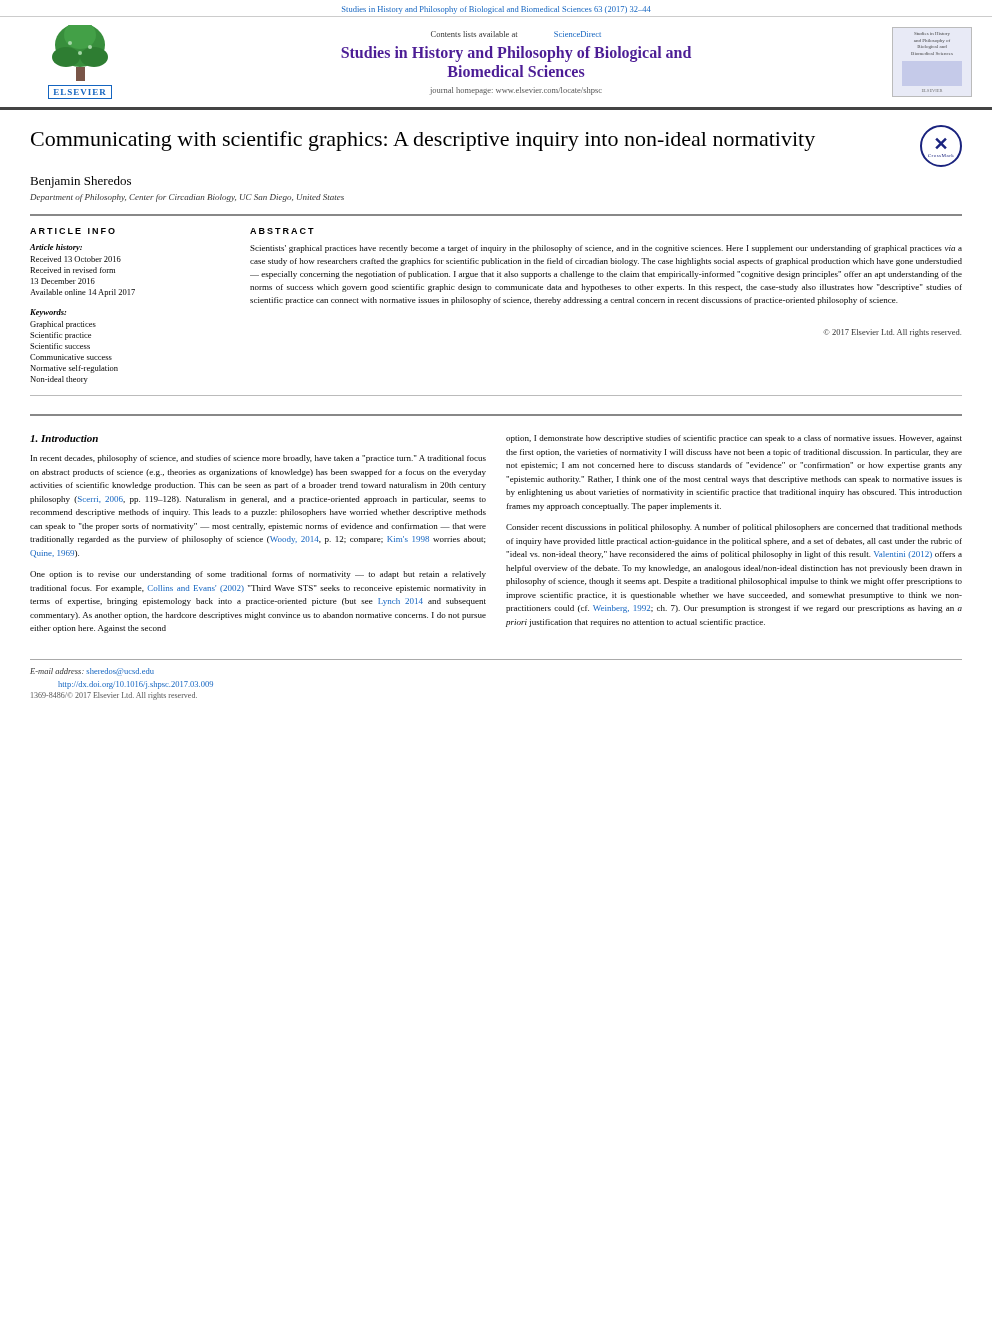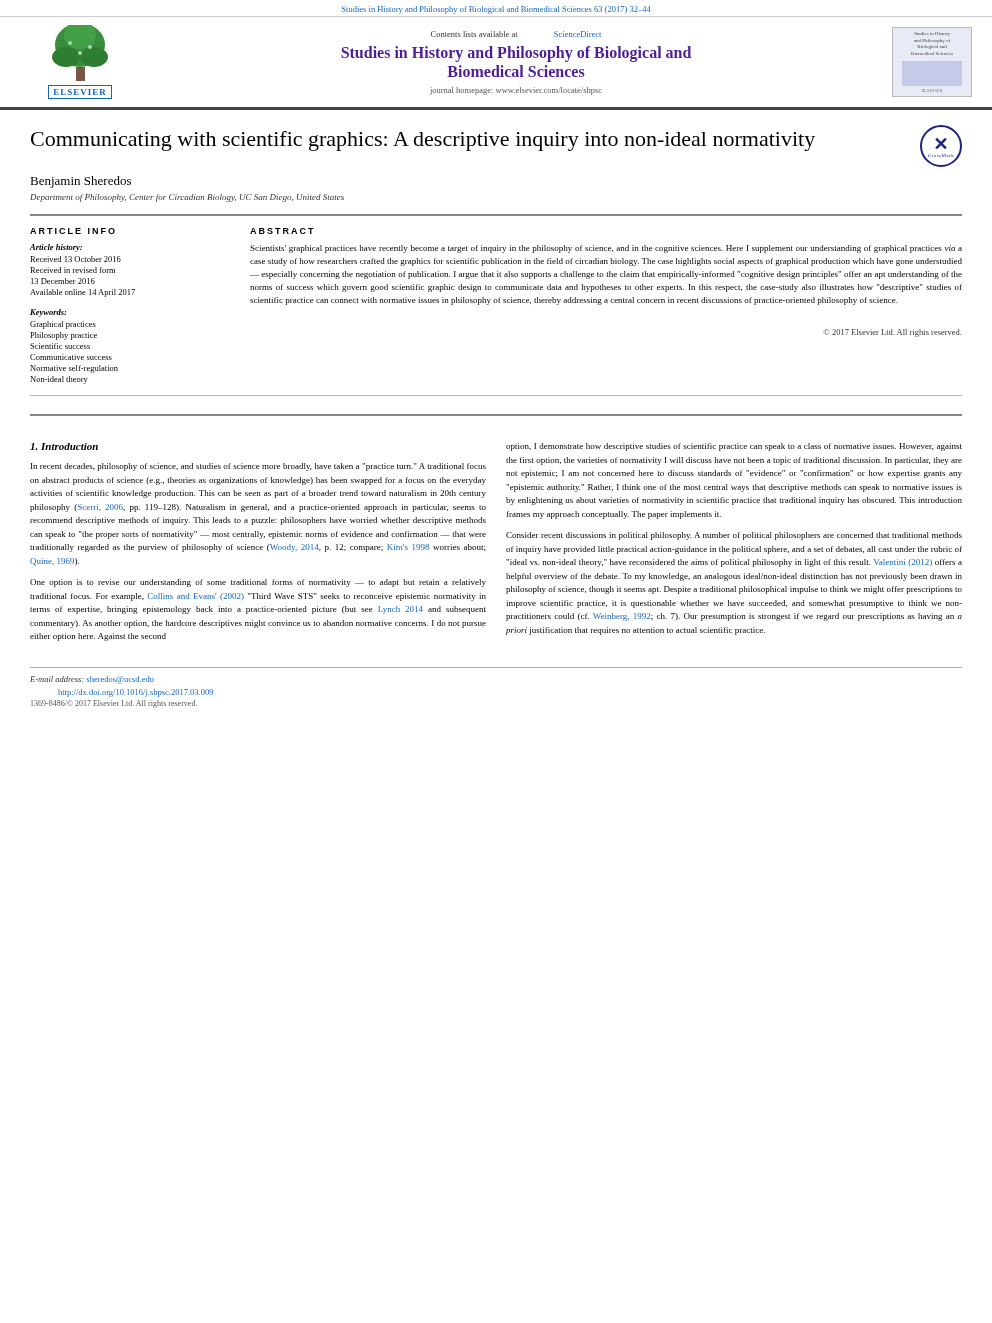--- a/index.html
+++ b/index.html
@@ -185,21 +185,21 @@
     }
     .copyright {
       font-size: 8.5px;
       text-align: right;
       margin-top: 20px;
       color: #333;
     }
     .body-section {
       margin-top: 18px;
       border-top: 2px solid #888;
-      padding-top: 24px;
+      padding-top: 16px;
       display: flex;
       gap: 20px;
     }
     .body-left {
       flex: 1;
     }
     .body-right {
       flex: 1;
     }
     .section-title {
@@ -316,21 +316,21 @@
       <div class="section-header">ARTICLE INFO</div>
       <div class="article-info-label">Article history:</div>
       <div class="article-info-date">Received 13 October 2016</div>
       <div class="article-info-date">Received in revised form</div>
       <div class="article-info-date">13 December 2016</div>
       <div class="article-info-date">Available online 14 April 2017</div>
 
       <div class="keywords-section">
         <div class="article-info-label">Keywords:</div>
         <div class="keyword-item">Graphical practices</div>
-        <div class="keyword-item">Philosophy practice</div>
+        <div class="keyword-item">Scientific practice</div>
         <div class="keyword-item">Scientific success</div>
         <div class="keyword-item">Communicative success</div>
         <div class="keyword-item">Normative self-regulation</div>
         <div class="keyword-item">Non-ideal theory</div>
       </div>
     </div>
 
     <div class="right-col">
       <div class="section-header">ABSTRACT</div>
       <div class="abstract-text">

